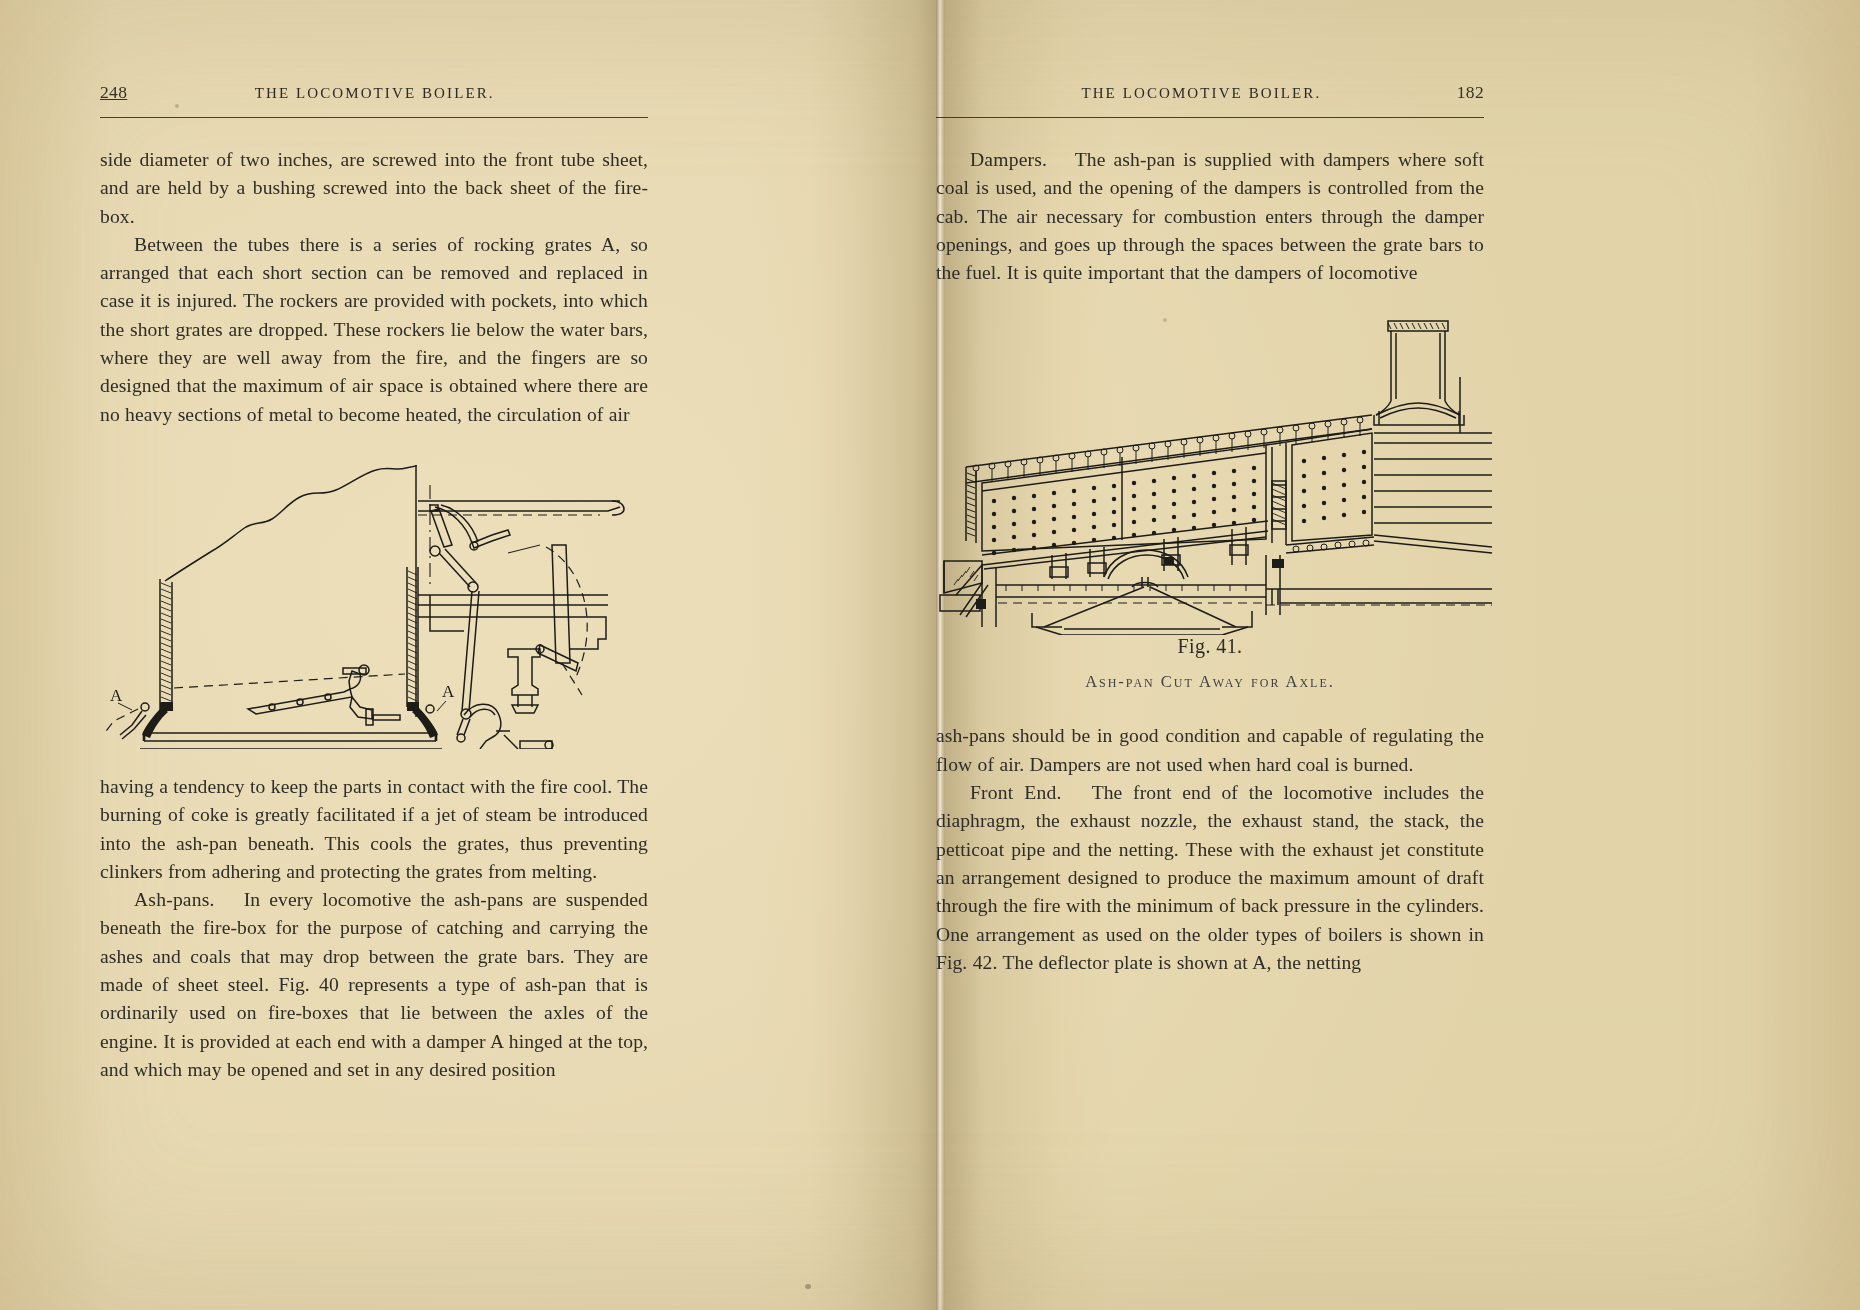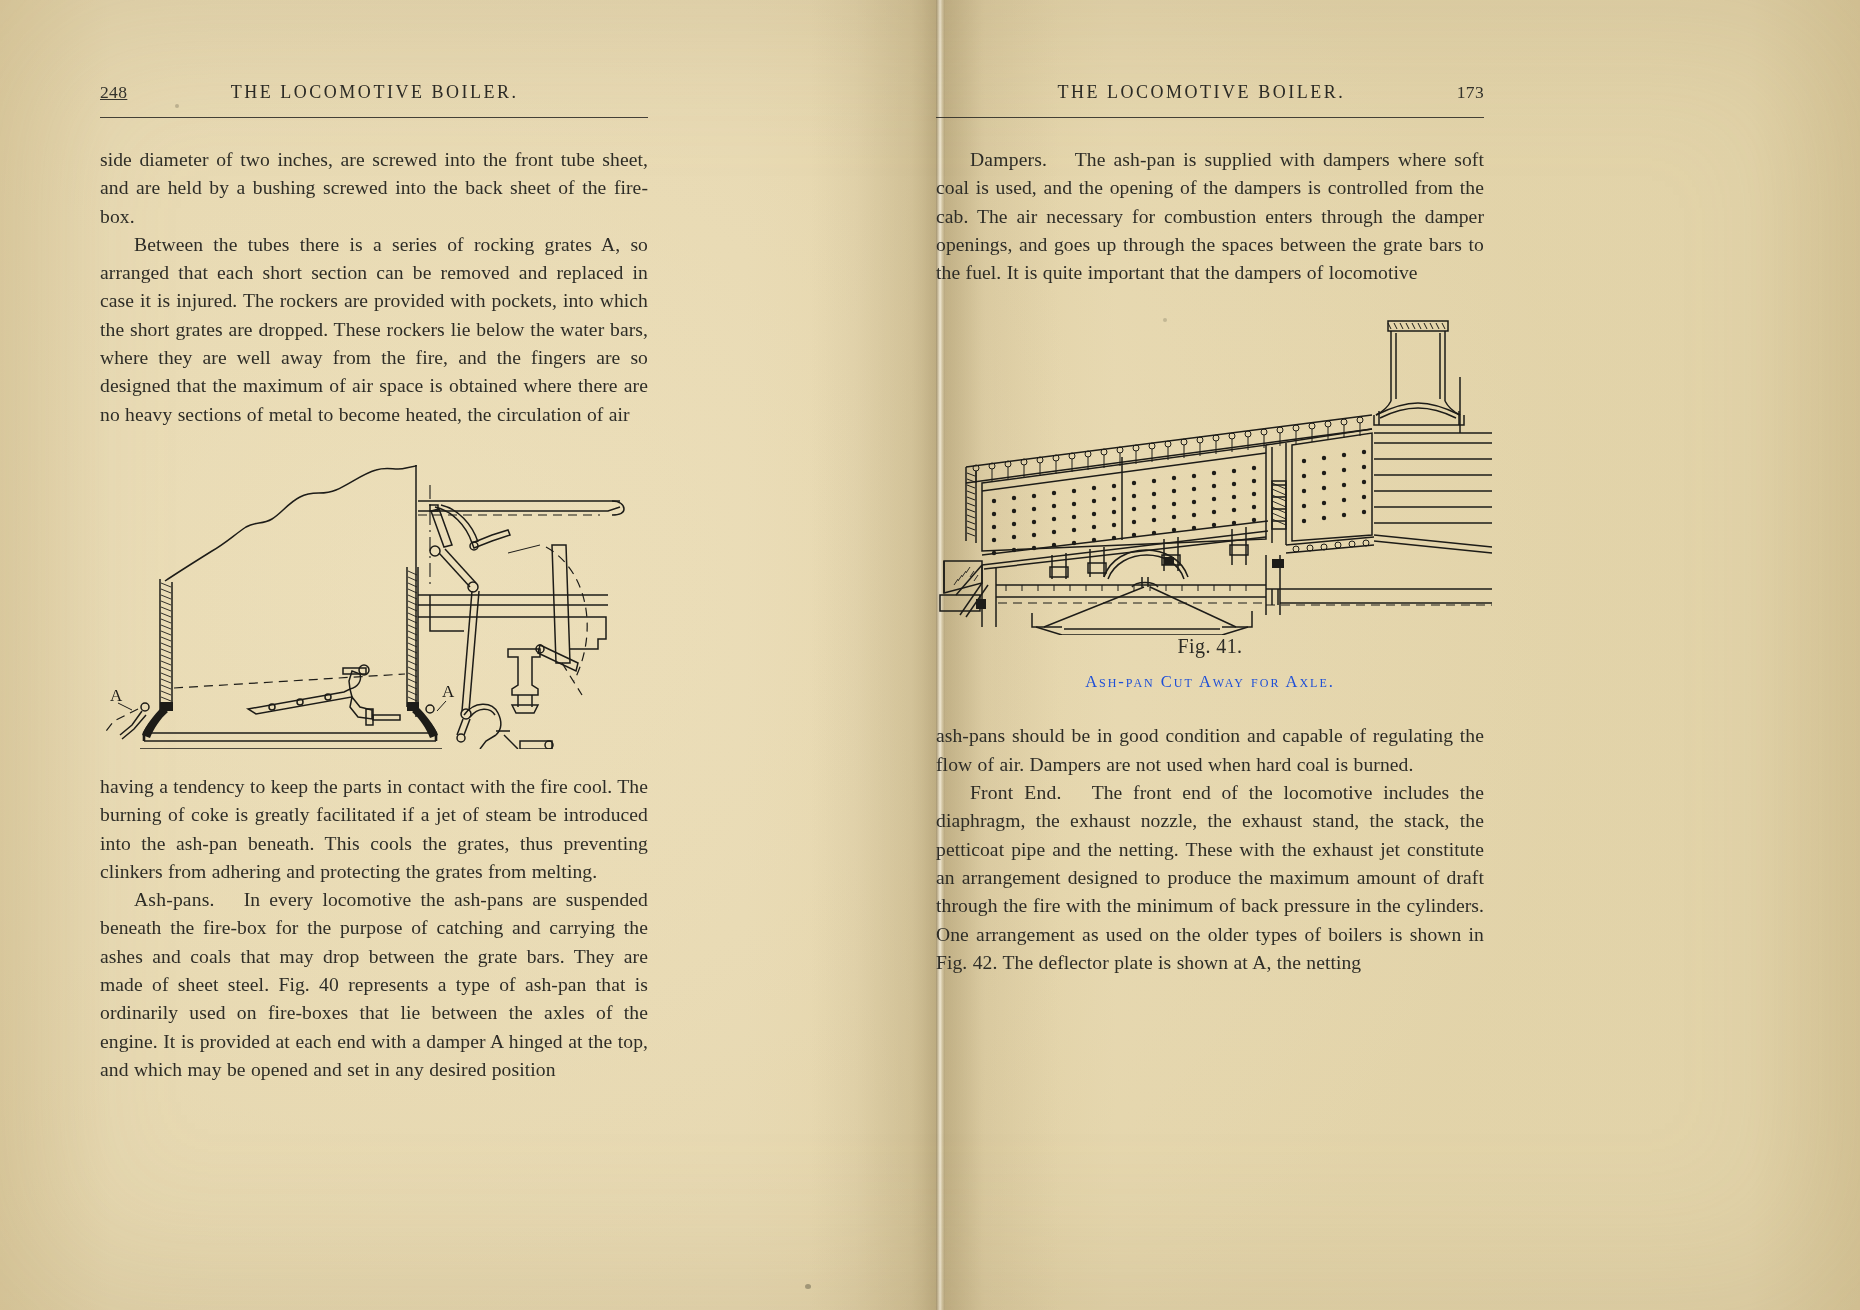--- a/index.html
+++ b/index.html
@@ -51,21 +51,21 @@
     letter-spacing:.06em;
     color:#2b2a25;
   }
   .runhead .folio{
     font-size:17.5px;letter-spacing:.02em;color:#33322b;
     font-family:"Liberation Serif","DejaVu Serif",serif;
   }
   .runhead .title{
     flex:1;text-align:center;
     letter-spacing:.14em;
-    font-size:18px;
+    font-size:15px;
     white-space:nowrap;
   }
   #col-left .runhead .folio{order:0;text-decoration:underline;}
   #col-left .runhead .title{order:1;padding-right:26px;}
   #col-right .runhead .title{order:0;padding-left:14px;}
   #col-right .runhead .folio{order:1;margin-left:4px;}
 
   .rule{height:0;border-top:1.6px solid #2c2b26;margin-top:7px;opacity:.88;}
 
   .body{margin-top:28px;}
@@ -86,21 +86,21 @@
   .figcap-num{
     text-align:center;
     font-size:20px;
     color:#2d2c26;
     letter-spacing:.02em;
   }
   .figcap-title{
     text-align:center;
     font-size:16.5px;
     letter-spacing:.12em;
-    color:#1d4ed8;
+    color:#404040;
     margin-top:14px;
   }
   .sc{font-variant:small-caps;}
   .figwrap{display:block;}
   svg{display:block;}
   .ln{fill:none;stroke:#1d1c18;stroke-width:1.5;}
   .ln-t{fill:none;stroke:#1d1c18;stroke-width:1;}
   .ln-h{fill:none;stroke:#1d1c18;stroke-width:2.6;}
   .dash{fill:none;stroke:#1d1c18;stroke-width:1.2;stroke-dasharray:9 6;}
   .dashdot{fill:none;stroke:#1d1c18;stroke-width:1.1;stroke-dasharray:14 5 2 5;}
@@ -256,21 +256,21 @@
       <span class="run-in">Ash-pans. </span>
       <span>In every locomotive the ash-pans are suspended beneath the fire-box for the purpose of catching and carrying the ashes and coals that may drop between the grate bars. They are made of sheet steel. Fig. 40 represents a type of ash-pan that is ordinarily used on fire-boxes that lie between the axles of the engine. It is provided at each end with a damper A hinged at the top, and which may be opened and set in any desired position</span>
     </p>
   </div>
 </div>
 
 <div class="col" id="col-right">
 
   <div class="runhead">
     <span class="title">THE LOCOMOTIVE BOILER.</span>
-    <span class="folio">173</span>
+    <span class="folio">182</span>
   </div>
   <div class="rule"></div>
 
   <div class="body">
     <p class="para indent">
       <span class="run-in">Dampers. </span>
       <span>The ash-pan is supplied with dampers where soft coal is used, and the opening of the dampers is controlled from the cab. The air necessary for combustion enters through the damper openings, and goes up through the spaces between the grate bars to the fuel. It is quite important that the dampers of locomotive</span>
     </p>
   </div>
 

